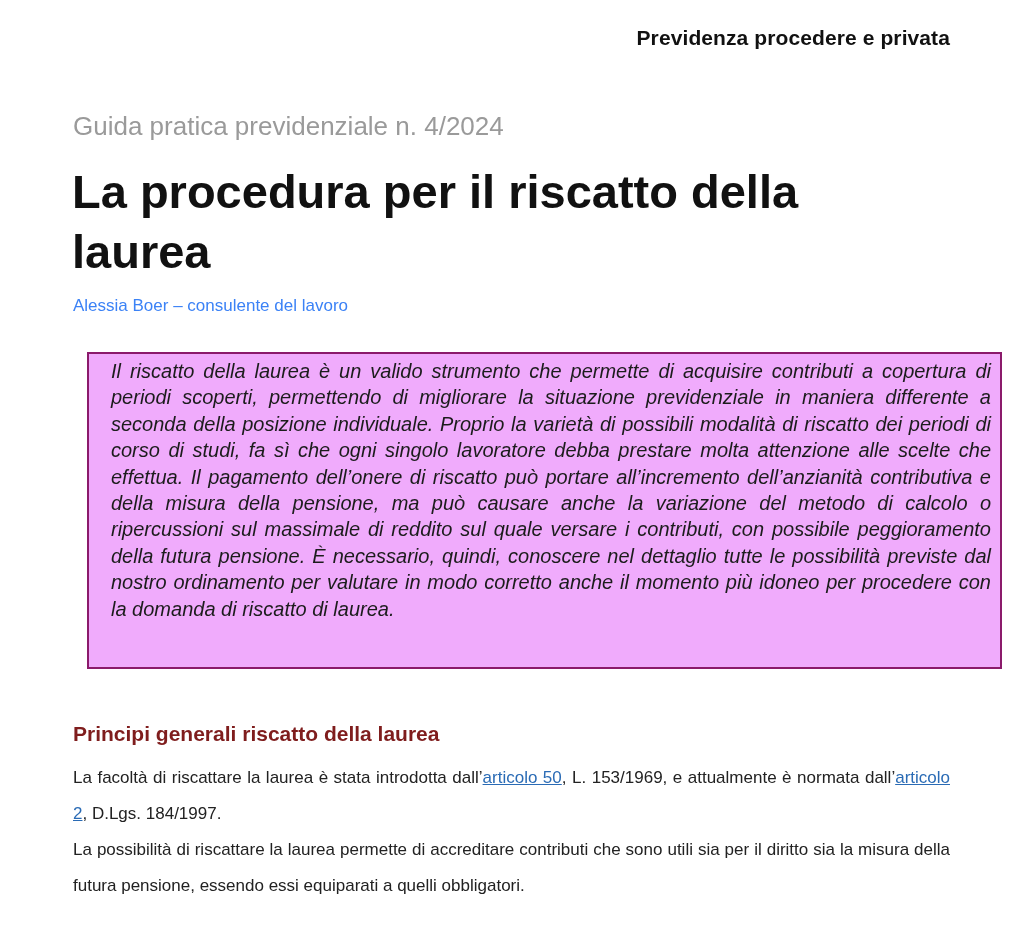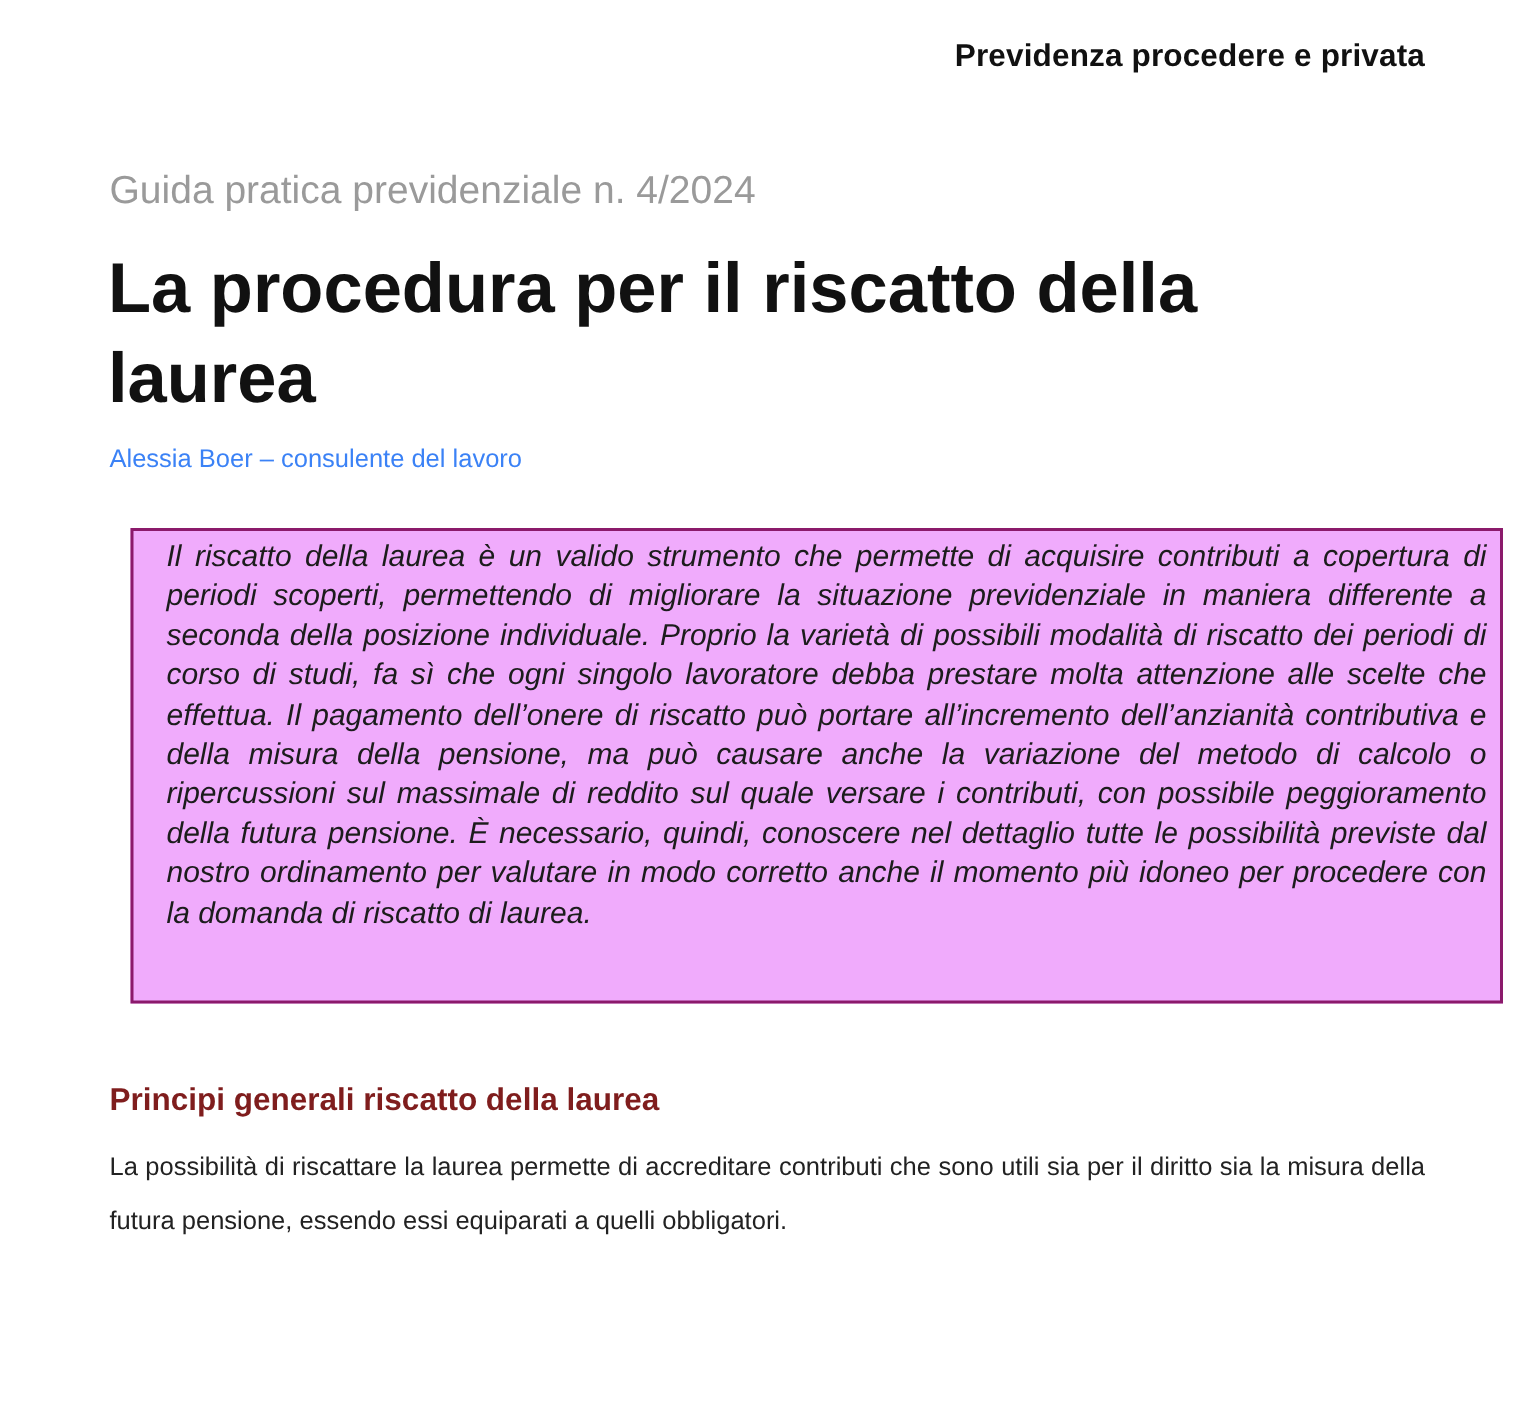--- a/index.html
+++ b/index.html
@@ -29,15 +29,16 @@
 
   <div class="author">Alessia Boer – consulente del lavoro</div>
 
   <div class="abstract">
     <p>Il riscatto della laurea è un valido strumento che permette di acquisire contributi a copertura di periodi scoperti, permettendo di migliorare la situazione previdenziale in maniera differente a seconda della posizione individuale. Proprio la varietà di possibili modalità di riscatto dei periodi di corso di studi, fa sì che ogni singolo lavoratore debba prestare molta attenzione alle scelte che effettua. Il pagamento dell’onere di riscatto può portare all’incremento dell’anzianità contributiva e della misura della pensione, ma può causare anche la variazione del metodo di calcolo o ripercussioni sul massimale di reddito sul quale versare i contributi, con possibile peggioramento della futura pensione. È necessario, quindi, conoscere nel dettaglio tutte le possibilità previste dal nostro ordinamento per valutare in modo corretto anche il momento più idoneo per procedere con la domanda di riscatto di laurea.</p>
   </div>
 
   <h2 class="section-title">Principi generali riscatto della laurea</h2>
 
   <div class="body-text">
+    <p><span>La facoltà di riscattare la laurea è stata introdotta dall’</span><a href="#">articolo 50</a><span>, L. 153/1969, e attualmente è normata dall’</span><a href="#">articolo 2</a><span>, D.Lgs. 184/1997.</span></p>
     <p>La possibilità di riscattare la laurea permette di accreditare contributi che sono utili sia per il diritto sia la misura della futura pensione, essendo essi equiparati a quelli obbligatori.</p>
   </div>
 </div>
 
 </body></html>

